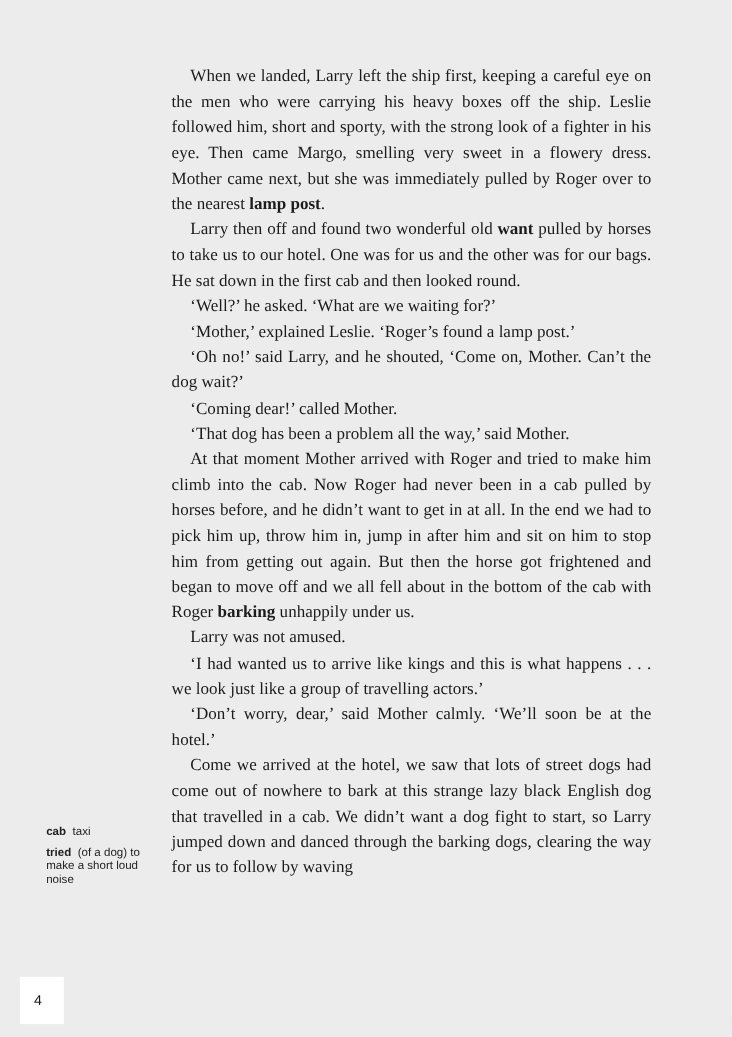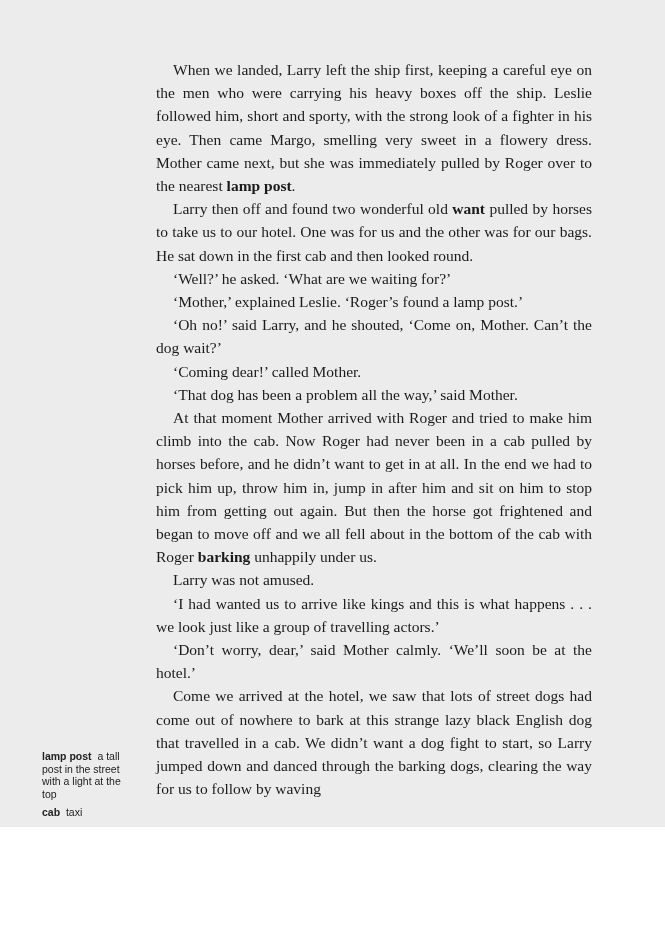--- a/index.html
+++ b/index.html
@@ -1,19 +1,19 @@
 <!DOCTYPE html>
 <html><head>
 <meta charset="utf-8">
 <style>
   html, body { margin: 0; padding: 0; }
   .page {
     position: relative;
     width: 665px;
-    height: 827px;
+    height: 943px;
     background: #ececec;
     font-family: "Liberation Serif", serif;
     color: #1b1b1b;
     overflow: hidden;
   }
   .body-text {
     position: absolute;
     left: 156px;
     top: 58px;
     width: 436px;
@@ -68,21 +68,20 @@
       <p class="para"><span>‘Coming dear!’ called Mother.</span></p>
       <p class="para"><span>‘That dog has been a problem all the way,’ said Mother.</span></p>
       <p class="para"><span>At that moment Mother arrived with Roger and tried to make him climb into the cab. Now Roger had never been in a cab pulled by horses before, and he didn’t want to get in at all. In the end we had to pick him up, throw him in, jump in after him and sit on him to stop him from getting out again. But then the horse got frightened and began to move off and we all fell about in the bottom of the cab with Roger </span><b>barking</b><span> unhappily under us.</span></p>
       <p class="para"><span>Larry was not amused.</span></p>
       <p class="para"><span>‘I had wanted us to arrive like kings and this is what happens . . . we look just like a group of travelling actors.’</span></p>
       <p class="para"><span>‘Don’t worry, dear,’ said Mother calmly. ‘We’ll soon be at the hotel.’</span></p>
       <p class="para"><span>Come we arrived at the hotel, we saw that lots of street dogs had come out of nowhere to bark at this strange lazy black English dog that travelled in a cab. We didn’t want a dog fight to start, so Larry jumped down and danced through the barking dogs, clearing the way for us to follow by waving</span></p>
     </div>
 
   <div class="glossary">
-      <div class="gloss-entry"><b>lamp post</b><span>&nbsp; a tall post in the street with a light at the top</span></div>
       <div class="gloss-entry"><b>cab</b><span>&nbsp; taxi</span></div>
       <div class="gloss-entry"><b>tried</b><span>&nbsp; (of a dog) to make a short loud noise</span></div>
     </div>
 
   <div class="page-num-box">
     <span>4</span>
   </div>
 
 </div>
 

